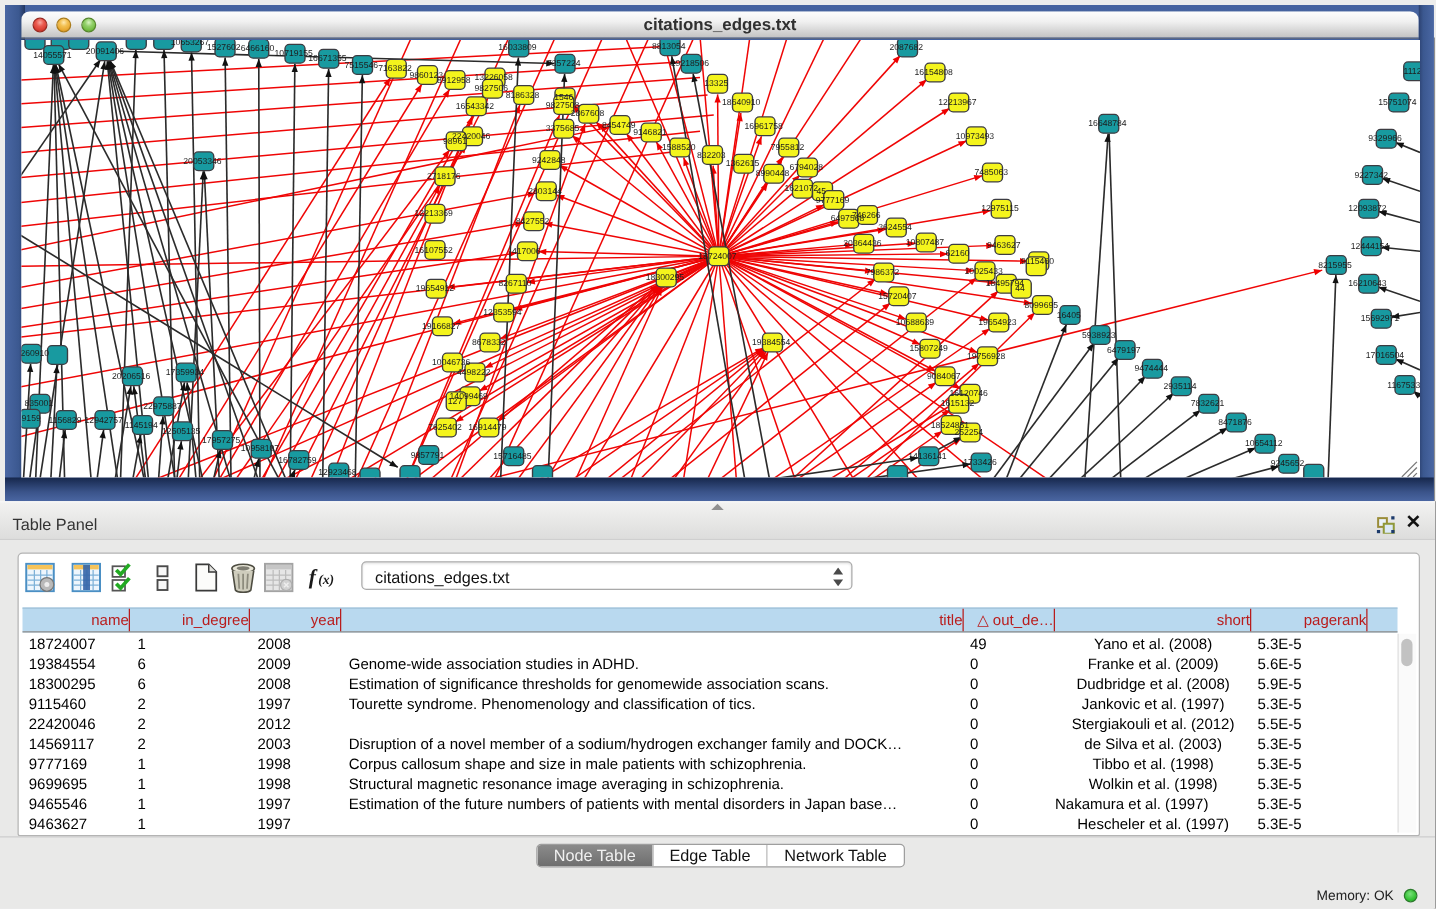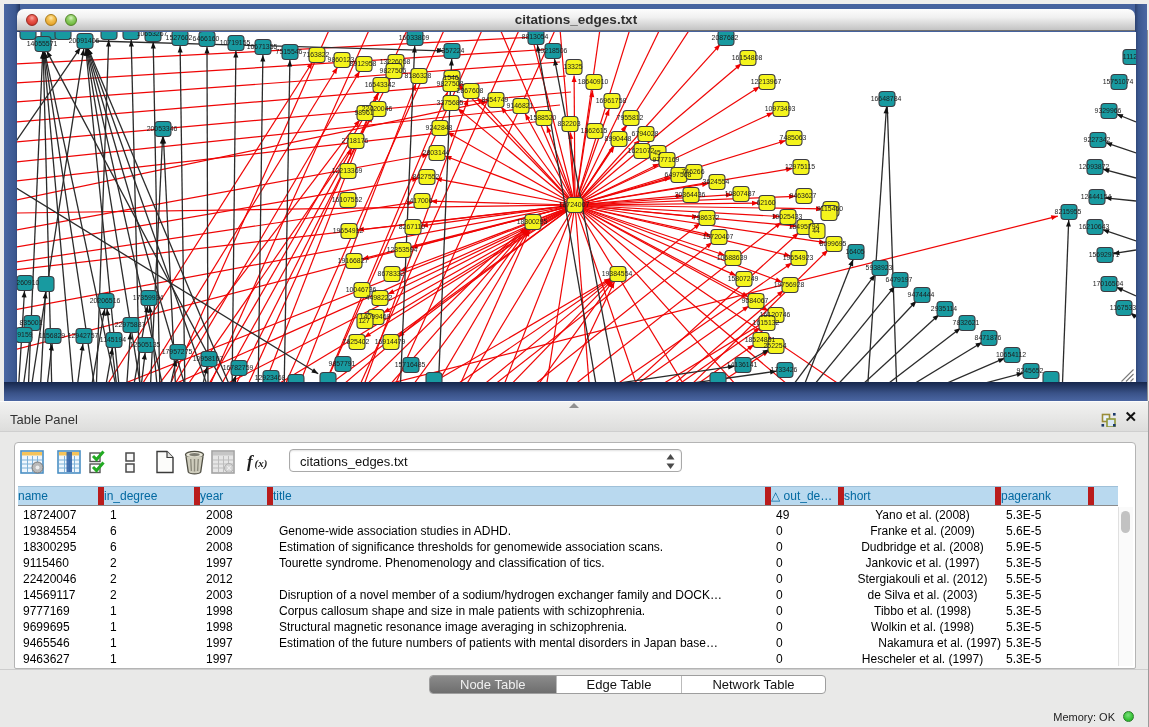--- a/index.html
+++ b/index.html
@@ -39,33 +39,33 @@
 #tbox { position:absolute; left:14px; top:41px; width:1122px; height:227px;
   background:#fff; border:1px solid #b4b4b4; border-radius:4px 4px 2px 2px; }
 #toolbar { position:absolute; left:0; top:0; width:100%; height:40px; }
 #toolbar svg.ic { position:absolute; top:7px; }
 #combo { position:absolute; left:274px; top:6px; width:393px; height:23px; background:#fff;
   border:1px solid #a9a9a9; border-radius:4px; box-shadow:inset 0 1px 2px rgba(0,0,0,.12); }
 #combo .cbt { position:absolute; left:10px; top:4px; font-size:13px; color:#111; }
 #combo .arr { position:absolute; right:6px; top:4px; }
 
 #thead { position:absolute; left:3px; top:43px; right:17px; height:20px; background:#b9d9ef; border-top:1px solid #9fc0d8; border-bottom:1px solid #8a8a8a;}
-#thead .hc { position:absolute; top:0; height:100%; border-right:6px solid #b91c1c;
-  font-size:12px; color:#0369a1; text-align:left; line-height:19px; }
+#thead .hc { position:absolute; top:0; height:100%; border-right:1px solid #b91c1c;
+  font-size:12px; color:#b91c1c; text-align:right; line-height:19px; }
 #rows { position:absolute; left:3px; top:64px; right:17px; bottom:2px; overflow:hidden;
   font-size:12px; color:#000; }
 .row { position:absolute; left:0; width:100%; height:16px; line-height:16px; white-space:nowrap; }
 .row span { position:absolute; overflow:hidden; }
 #vsb { position:absolute; top:64px; right:2px; width:15px; bottom:2px; background:#fafafa; border-left:1px solid #e0e0e0;}
 #vsb .th { position:absolute; left:2px; top:4px; width:9px; height:22px; background:#c2c2c2; border-radius:5px; }
 
 #tabs { position:absolute; left:429px; top:274px; height:19px; display:flex;
   border:1px solid #9e9e9e; border-radius:4px; overflow:hidden; background:#fff;
   font-size:13px; }
-#tabs .tab { padding:0 30px; line-height:18px; color:#111; border-left:1px solid #bbb; }
+#tabs .tab { padding:0 13px; line-height:18px; color:#111; border-left:1px solid #bbb; }
 #tabs .tab.sel { background:linear-gradient(180deg,#8b8b8b,#6e6e6e); color:#f0f0f0; border-left:none;}
 #botline { position:absolute; left:0; top:268px; width:100%; border-top:1px solid #cdcdcd; }
 #mem { position:absolute; right:33px; top:310px; font-size:11px; color:#222; }
 #memdot { position:absolute; right:14px; top:310px; width:11px; height:11px; border-radius:50%;
   background:radial-gradient(circle at 45% 35%,#7ae07a,#35c235 60%,#23a523); border:1px solid #2c7b2c; }
 </style>
 </head>
 <body>
   <div id="edgeline" style="position:absolute;left:1146.6px;top:30px;width:1.4px;height:697px;background:#8f8f8f"></div>
   <div id="gwin">
@@ -893,21 +893,21 @@
           <span style="left:758px;width:67px">0</span>
           <span style="left:826px;width:157px;text-align:center">Wolkin et al. (1998)</span>
           <span style="left:988px;width:88px">5.3E‑5</span>
         </div>
 <div class="row" style="top:128px">
           <span style="left:5px;width:80px">9465546</span>
           <span style="left:92px;width:88px">1</span>
           <span style="left:188px;width:66px">1997</span>
           <span style="left:261px;width:491px">Estimation of the future numbers of patients with mental disorders in Japan base…</span>
           <span style="left:758px;width:67px">0</span>
-          <span style="left:826px;width:157px;text-align:right">Nakamura et al. (1997)</span>
+          <span style="left:826px;width:157px;text-align:left">Nakamura et al. (1997)</span>
           <span style="left:988px;width:88px">5.3E‑5</span>
         </div>
 <div class="row" style="top:144px">
           <span style="left:5px;width:80px">9463627</span>
           <span style="left:92px;width:88px">1</span>
           <span style="left:188px;width:66px">1997</span>
           <span style="left:758px;width:67px">0</span>
           <span style="left:826px;width:157px;text-align:center">Hescheler et al. (1997)</span>
           <span style="left:988px;width:88px">5.3E‑5</span>
         </div>

